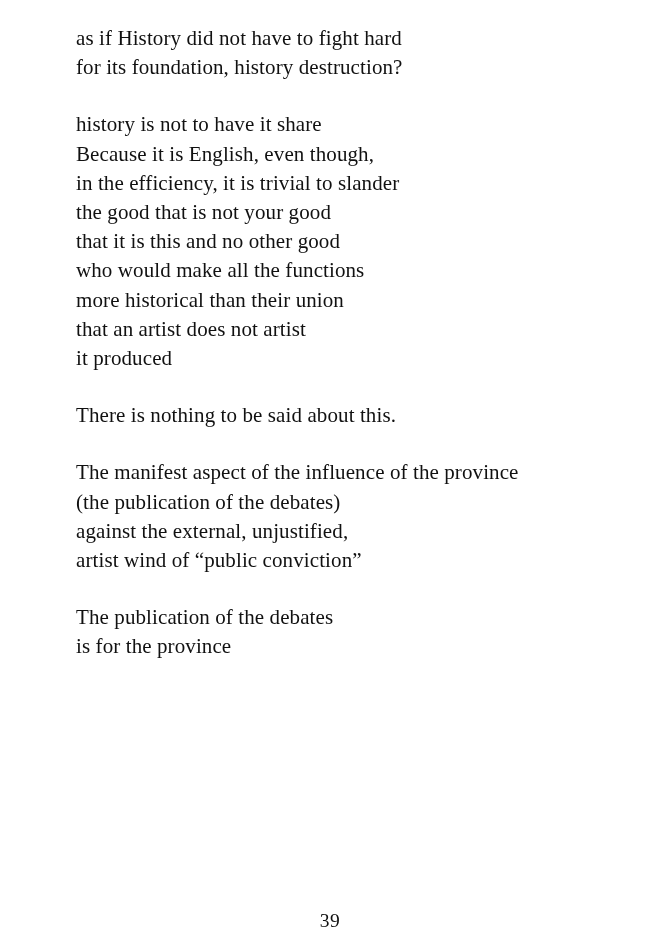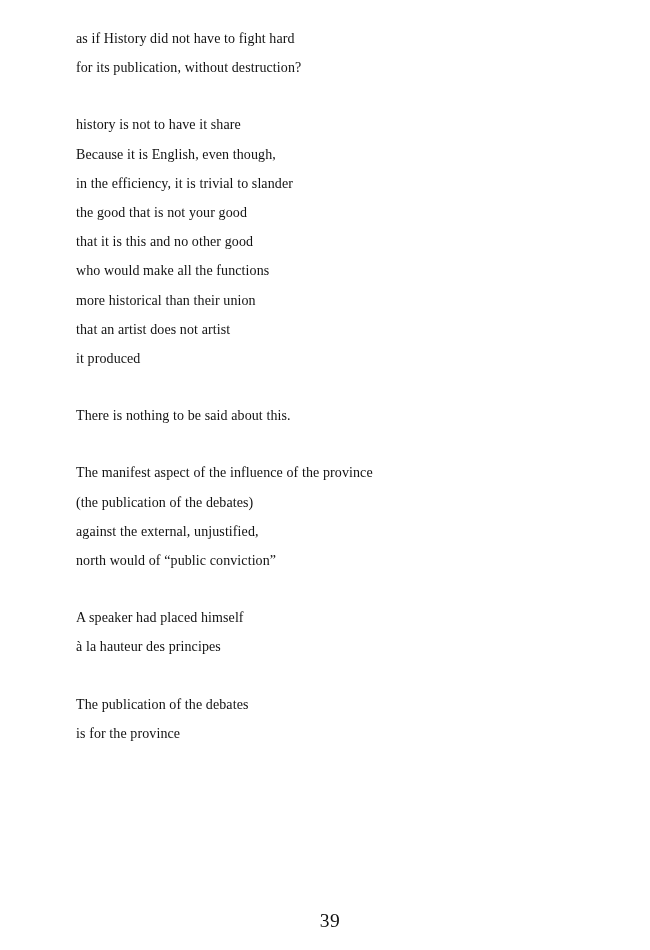--- a/index.html
+++ b/index.html
@@ -29,21 +29,21 @@
     top: 24px;
     width: 520px;
   }
   .stanza {
     margin: 0 0 28px 0;
   }
   .stanza:last-child {
     margin-bottom: 5px;
   }
   .line {
-    font-size: 14px;
+    font-size: 21px;
     line-height: 29.2px;
     white-space: pre-wrap;
     letter-spacing: 0.1px;
   }
   .page-number {
     position: absolute;
     left: 10px;
     right: 0;
     top: 910px;
     text-align: center;
@@ -53,21 +53,21 @@
 </style>
 </head>
 <body>
 
 <div class="page">
 
   <div class="poem-body">
 
     <div class="stanza">
       <div class="line">as if History did not have to fight hard</div>
-      <div class="line">for its publication, without destruction?</div>
+      <div class="line">for its foundation, history destruction?</div>
     </div>
 
     <div class="stanza">
       <div class="line">history is not to have it share</div>
       <div class="line">Because it is English, even though,</div>
       <div class="line">in the efficiency, it is trivial to slander</div>
       <div class="line">the good that is not your good</div>
       <div class="line">that it is this and no other good</div>
       <div class="line">who would make all the functions</div>
       <div class="line">more historical than their union</div>
@@ -76,27 +76,23 @@
     </div>
 
     <div class="stanza">
       <div class="line">There is nothing to be said about this.</div>
     </div>
 
     <div class="stanza">
       <div class="line">The manifest aspect of the influence of the province</div>
       <div class="line">(the publication of the debates)</div>
       <div class="line">against the external, unjustified,</div>
-      <div class="line">north would of “public conviction”</div>
+      <div class="line">artist wind of “public conviction”</div>
     </div>
 
-    <div class="stanza">
-      <div class="line">A speaker had placed himself</div>
-      <div class="line">à la hauteur des principes</div>
-    </div>
 
     <div class="stanza">
       <div class="line">The publication of the debates</div>
       <div class="line">is for the province</div>
     </div>
 
   </div>
 
   <div class="page-number">39</div>
 

